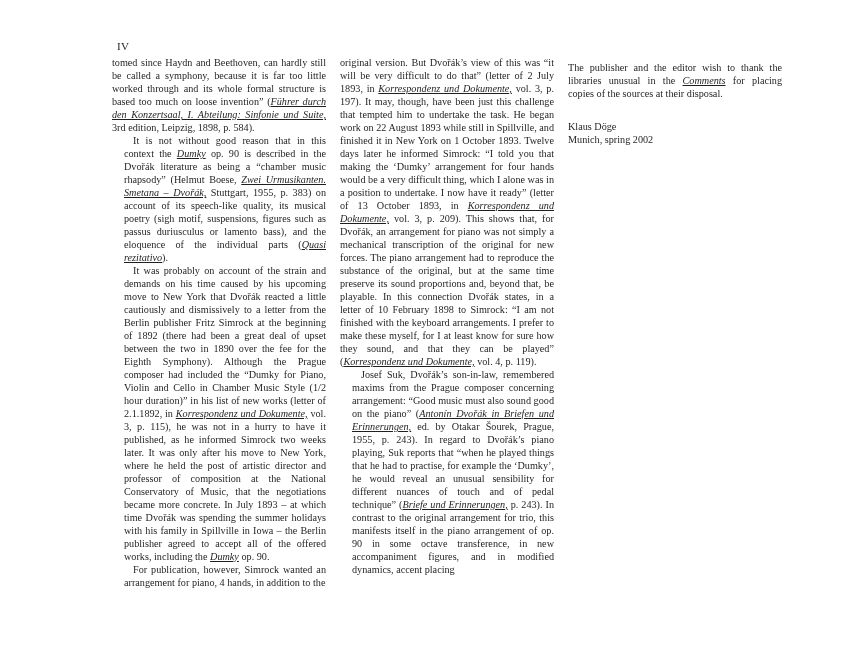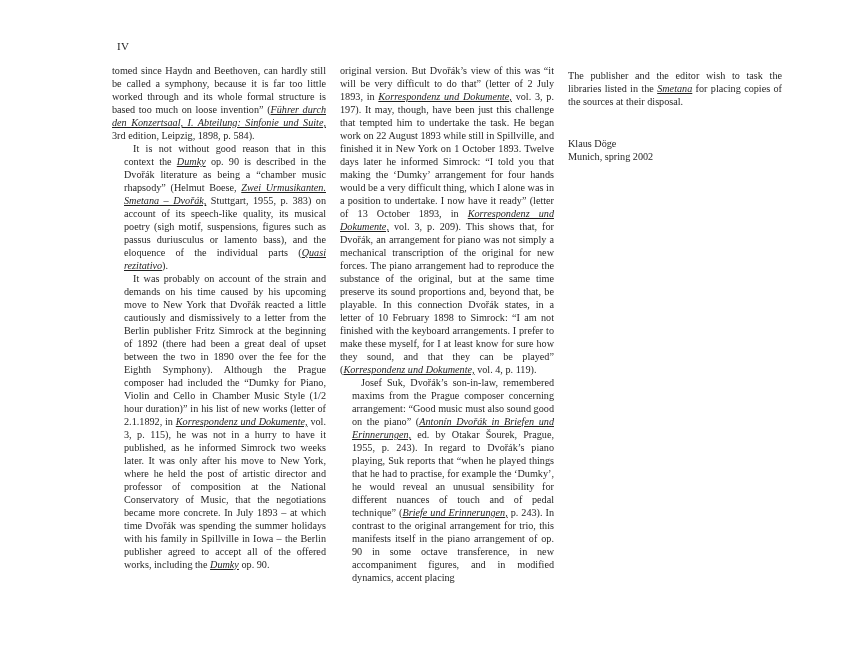--- a/index.html
+++ b/index.html
@@ -21,53 +21,54 @@
   .page-number {
     position: absolute;
     left: 117px;
     top: 40px;
     font-size: 11px;
     letter-spacing: 0.4px;
   }
   .text-columns {
     position: absolute;
     left: 112px;
-    top: 64px;
+    top: 56px;
     width: 672px;
     display: flex;
     gap: 14px;
   }
   .column {
     width: 214px;
     font-size: 10.2px;
     line-height: 13px;
     text-align: justify;
     hyphens: auto;
     -webkit-hyphens: auto;
   }
   .column p { margin: 0; }
   .column p.indent { text-indent: 9px; margin-left: 12px; }
   .column p.space-before { margin-top: 5px; }
-  .column p.space-before-lg { margin-top: 29px; }
+  .column p.space-before-lg { margin-top: 20px; }
   .column em { font-style: italic; text-decoration: underline; }
 </style>
 </head>
 <body>
 
 <div class="page">
   <div class="page-number">IV</div>
 
   <div class="text-columns">
     <div class="column">
         <p><span>tomed since Haydn and Beethoven, can hardly still be called a symphony, because it is far too little worked through and its whole formal structure is based too much on loose invention” (</span><em>Führer durch den Konzertsaal, I. Abteilung: Sinfonie und Suite,</em><span> 3rd edition, Leipzig, 1898, p. 584).</span></p>
         <p class="indent"><span>It is not without good reason that in this context the </span><em>Dumky</em><span> op. 90 is described in the Dvořák literature as being a “chamber music rhapsody” (Helmut Boese, </span><em>Zwei Urmusikanten. Smetana – Dvořák,</em><span> Stuttgart, 1955, p. 383) on account of its speech-like quality, its musical poetry (sigh motif, suspensions, figures such as passus duriusculus or lamento bass), and the eloquence of the individual parts (</span><em>Quasi rezitativo</em><span>).</span></p>
         <p class="indent"><span>It was probably on account of the strain and demands on his time caused by his upcoming move to New York that Dvořák reacted a little cautiously and dismissively to a letter from the Berlin publisher Fritz Simrock at the beginning of 1892 (there had been a great deal of upset between the two in 1890 over the fee for the Eighth Symphony). Although the Prague composer had included the “Dumky for Piano, Violin and Cello in Chamber Music Style (1/2 hour duration)” in his list of new works (letter of 2.1.1892, in </span><em>Korrespondenz und Dokumente,</em><span> vol. 3, p. 115), he was not in a hurry to have it published, as he informed Simrock two weeks later. It was only after his move to New York, where he held the post of artistic director and professor of composition at the National Conservatory of Music, that the negotiations became more concrete. In July 1893 – at which time Dvořák was spending the summer holidays with his family in Spillville in Iowa – the Berlin publisher agreed to accept all of the offered works, including the </span><em>Dumky</em><span> op. 90.</span></p>
+        <p class="indent"><span>For publication, however, Simrock wanted an arrangement for piano, 4 hands, in addition to the</span></p>
       </div>
     <div class="column">
         <p><span>original version. But Dvořák’s view of this was “it will be very difficult to do that” (letter of 2 July 1893, in </span><em>Korrespondenz und Dokumente,</em><span> vol. 3, p. 197). It may, though, have been just this challenge that tempted him to undertake the task. He began work on 22 August 1893 while still in Spillville, and finished it in New York on 1 October 1893. Twelve days later he informed Simrock: “I told you that making the ‘Dumky’ arrangement for four hands would be a very difficult thing, which I alone was in a position to undertake. I now have it ready” (letter of 13 October 1893, in </span><em>Korrespondenz und Dokumente,</em><span> vol. 3, p. 209). This shows that, for Dvořák, an arrangement for piano was not simply a mechanical transcription of the original for new forces. The piano arrangement had to reproduce the substance of the original, but at the same time preserve its sound proportions and, beyond that, be playable. In this connection Dvořák states, in a letter of 10 February 1898 to Simrock: “I am not finished with the keyboard arrangements. I prefer to make these myself, for I at least know for sure how they sound, and that they can be played” (</span><em>Korrespondenz und Dokumente,</em><span> vol. 4, p. 119).</span></p>
         <p class="indent"><span>Josef Suk, Dvořák’s son-in-law, remembered maxims from the Prague composer concerning arrangement: “Good music must also sound good on the piano” (</span><em>Antonín Dvořák in Briefen und Erinnerungen,</em><span> ed. by Otakar Šourek, Prague, 1955, p. 243). In regard to Dvořák’s piano playing, Suk reports that “when he played things that he had to practise, for example the ‘Dumky’, he would reveal an unusual sensibility for different nuances of touch and of pedal technique” (</span><em>Briefe und Erinnerungen,</em><span> p. 243). In contrast to the original arrangement for trio, this manifests itself in the piano arrangement of op. 90 in some octave transference, in new accompaniment figures, and in modified dynamics, accent placing</span></p>
       </div>
     <div class="column">
-        <p class="space-before"><span>The publisher and the editor wish to task the libraries listed in the </span><em>Smetana</em><span> for placing copies of the sources at their disposal.</span></p>
+        <p class="space-before"><span>The publisher and the editor wish to thank the libraries unusual in the </span><em>Comments</em><span> for placing copies of the sources at their disposal.</span></p>
         <p class="space-before-lg"><span>Klaus Döge</span><br><span>Munich, spring 2002</span></p>
       </div>
   </div>
 </div>
 
 </body></html>

